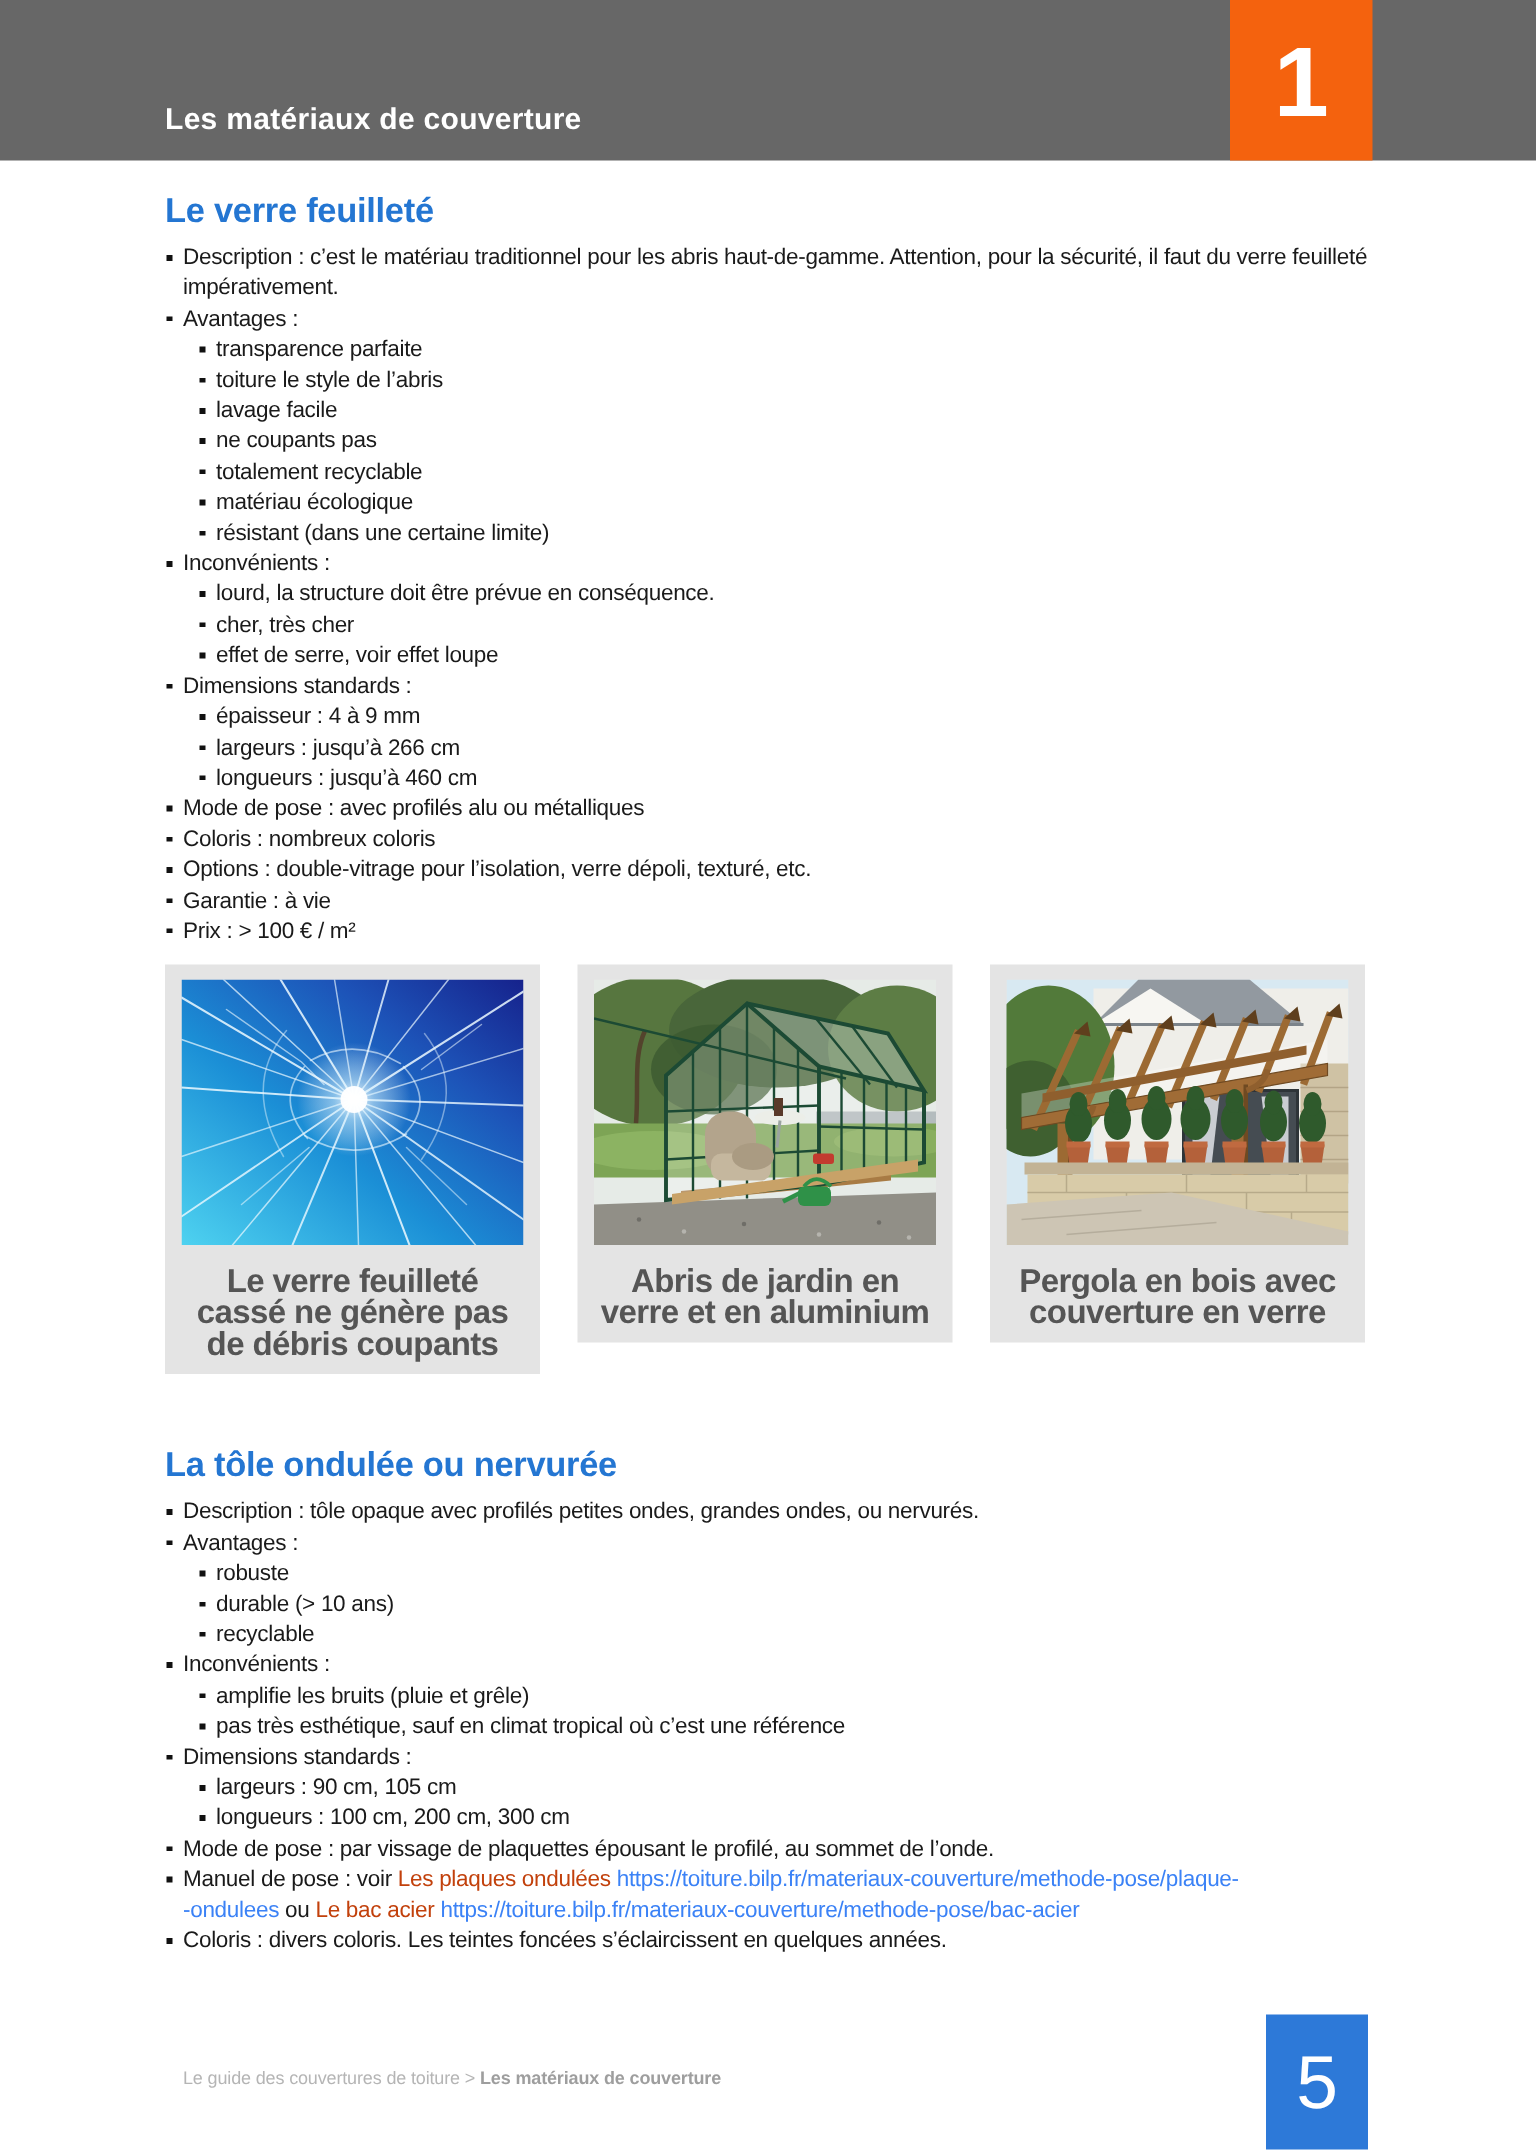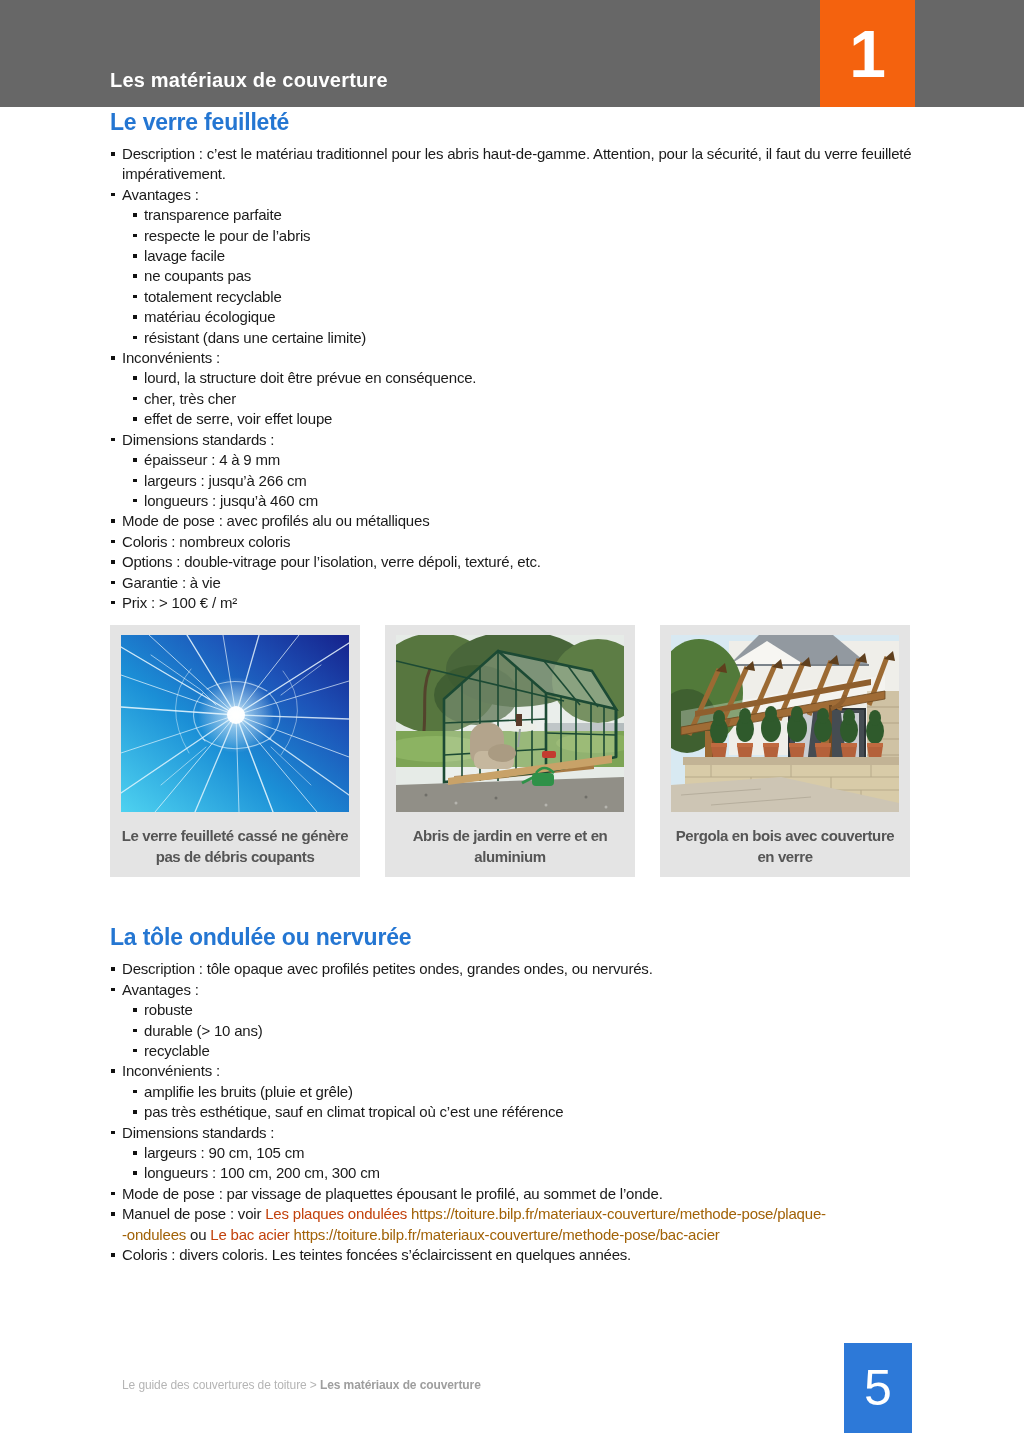--- a/index.html
+++ b/index.html
@@ -8,40 +8,40 @@
 
   
   .topbar{position:absolute;top:0;left:0;width:1024px;height:107px;background:#676767;}
   .topbar-title{position:absolute;left:110px;bottom:15px;margin:0;color:#ffffff;
                 font-size:20px;font-weight:bold;letter-spacing:0.2px;}
   .chapter-box{position:absolute;top:0;left:820px;width:95px;height:107px;background:#f4620e;
                color:#ffffff;display:flex;align-items:center;justify-content:center;
                font-size:66px;font-weight:bold;line-height:1;}
 
   
-  .content{position:absolute;left:110px;top:108px;width:806px;}
+  .content{position:absolute;left:110px;top:126px;width:806px;}
   h2.section{margin:0 0 8px 0;color:#2476d2;font-size:23px;font-weight:bold;
              letter-spacing:-0.2px;line-height:28px;}
   h2.section.second{margin-top:46px;}
 
   ul.props{list-style:none;margin:0;padding:0;font-size:15px;line-height:20.4px;
            color:#1a1a1a;letter-spacing:-0.2px;}
   ul.props li{position:relative;padding-left:12px;}
   ul.props li.l2{margin-left:22px;}
   ul.props li::before{content:"";position:absolute;left:1px;top:8px;width:3.5px;height:3.5px;
                       background:#111111;}
   .lbl{font-weight:normal;}
   a.link{color:#c2410c;text-decoration:none;}
-  a.url{color:#a16207;text-decoration:none;}
+  a.url{color:#3b82f6;text-decoration:none;}
 
   
   .figures{display:flex;gap:25px;margin-top:12px;align-items:flex-start;}
   figure.card{margin:0;background:#e4e4e4;padding:10px 11px 10px;width:228px;}
   .photo{display:block;width:228px;height:177px;}
-  figure.card figcaption{margin-top:13px;font-size:15px;font-weight:bold;color:#555555;
+  figure.card figcaption{margin-top:13px;font-size:22px;font-weight:bold;color:#555555;
                          text-align:center;line-height:21px;letter-spacing:-0.4px;}
 
   
   .breadcrumb{position:absolute;left:122px;top:1378px;font-size:12px;color:#b5b5b5;
               letter-spacing:-0.1px;}
   .breadcrumb b{color:#9e9e9e;font-weight:bold;}
   .page-number-box{position:absolute;left:844px;top:1343px;width:68px;height:90px;
                    background:#2d79d8;color:#ffffff;display:flex;align-items:center;
                    justify-content:center;font-size:50px;font-weight:400;line-height:1;}
 </style>
@@ -55,21 +55,21 @@
     <div class="chapter-box">1</div>
   </div>
 
   <div class="content">
 
     <h2 class="section">Le verre feuilleté</h2>
     <ul class="props">
       <li class="l1"><span class="lbl">Description</span><span> : c’est le matériau traditionnel pour les abris haut-de-gamme. Attention, pour la sécurité, il faut du verre feuilleté impérativement.</span></li>
       <li class="l1"><span class="lbl">Avantages</span><span> :</span></li>
       <li class="l2"><span>transparence parfaite</span></li>
-      <li class="l2"><span>respecte le pour de l’abris</span></li>
+      <li class="l2"><span>toiture le style de l’abris</span></li>
       <li class="l2"><span>lavage facile</span></li>
       <li class="l2"><span>ne coupants pas</span></li>
       <li class="l2"><span>totalement recyclable</span></li>
       <li class="l2"><span>matériau écologique</span></li>
       <li class="l2"><span>résistant (dans une certaine limite)</span></li>
       <li class="l1"><span class="lbl">Inconvénients</span><span> :</span></li>
       <li class="l2"><span>lourd, la structure doit être prévue en conséquence.</span></li>
       <li class="l2"><span>cher, très cher</span></li>
       <li class="l2"><span>effet de serre, voir effet loupe</span></li>
       <li class="l1"><span class="lbl">Dimensions standards</span><span> :</span></li>

